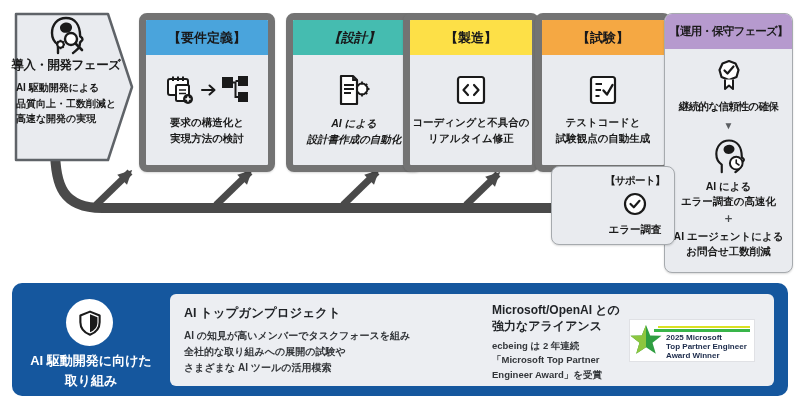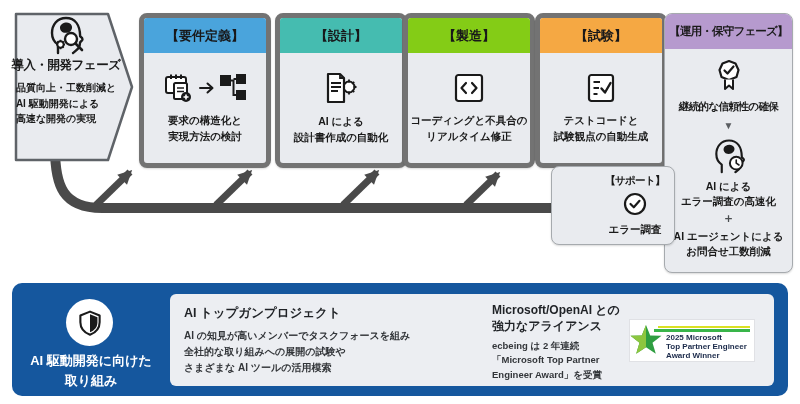--- a/index.html
+++ b/index.html
@@ -13,34 +13,34 @@
   .intro-shape{position:absolute;left:13px;top:11px;z-index:2;}
   .intro-content{
     position:absolute;left:15px;top:13px;width:102px;height:147px;z-index:3;
     display:flex;flex-direction:column;align-items:center;text-align:center;
   }
   .intro-title{font-size:12.5px;font-weight:bold;margin-top:2px;letter-spacing:-0.5px;white-space:nowrap;}
   .intro-body{font-size:10px;font-weight:bold;line-height:1.55;margin-top:6px;text-align:left;white-space:nowrap;}
   
   .phase{
     position:absolute;top:13px;width:122px;height:145px;z-index:2;
-    background:#e9ebef;border:5px solid #737373;border-radius:8px;
+    background:#e9ebef;border:7px solid #737373;border-radius:8px;
     box-shadow:0 1px 2px rgba(0,0,0,.15);overflow:hidden;
     display:flex;flex-direction:column;
   }
   .phase-head{
     height:35px;flex:0 0 35px;display:flex;align-items:center;justify-content:center;
     font-size:13px;font-weight:bold;color:#18181a;
   }
   .phase-body{
     flex:1;display:flex;flex-direction:column;align-items:center;justify-content:center;
     text-align:center;font-size:10.5px;font-weight:bold;line-height:1.5;
   }
   .phase-body .icon-wrap{margin-bottom:9px;display:flex;align-items:center;gap:4px;}
-  .p1{left:139px;} .p2{left:275px;} .p3{left:403px;} .p4{left:535px;}
+  .p1{left:139px;} .p2{left:286px;font-style:italic;} .p3{left:403px;} .p4{left:535px;}
   
   .op-box{
     position:absolute;left:664px;top:13px;width:127px;height:258px;z-index:2;
     background:#e9ebef;border:1px solid #a6aaae;border-radius:8px;overflow:hidden;
     box-shadow:0 1px 2px rgba(0,0,0,.15);display:flex;flex-direction:column;
   }
   .op-head{
     height:35px;flex:0 0 35px;display:flex;align-items:center;justify-content:center;
     font-size:11.5px;font-weight:bold;letter-spacing:-0.8px;white-space:nowrap;
   }
@@ -125,22 +125,22 @@
       <path d="M18 11c4-2.5 8-1.5 9.5 1.2 1.4 2.6.2 6-3.2 7.2-3.6 1.3-7.3-.4-8.1-3.2-.7-2.3.3-4.2 1.8-5.2z" fill="#1a1a1a"></path>
       <circle cx="27" cy="26" r="6" fill="#ffffff" stroke="#1a1a1a" stroke-width="2.4"></circle>
       <line x1="31.5" y1="30.5" x2="38" y2="37" stroke="#1a1a1a" stroke-width="2.6" stroke-linecap="round"></line>
       <g stroke="#1a1a1a" stroke-width="2" fill="#ffffff">
         <circle cx="16.5" cy="31.5" r="3.2"></circle>
         <path d="M16.5 26.8v2 M16.5 34.2v2 M12 31.5h2 M19 31.5h2 M13.3 28.3l1.4 1.4 M18.3 33.3l1.4 1.4 M19.7 28.3l-1.4 1.4 M14.7 33.3l-1.4 1.4" fill="none" stroke-width="1.6"></path>
       </g>
     </svg>
     <div class="intro-title">導入・開発フェーズ</div>
     <div class="intro-body">
+      <div>AI 駆動開発による</div>
       <div>品質向上・工数削減と</div>
-      <div>AI 駆動開発による</div>
       <div>高速な開発の実現</div>
     </div>
   </div>
 
   <div class="phase p1">
     <div class="phase-head" style="background-color: rgb(74, 164, 220);">【要件定義】</div>
     <div class="phase-body">
       <div class="icon-wrap">
         <svg width="32" height="32" viewBox="0 0 32 32">
           <rect x="3" y="5" width="20" height="16" rx="2" fill="#ffffff" stroke="#1a1a1a" stroke-width="2"></rect>
@@ -183,21 +183,21 @@
           <line x1="8" y1="16" x2="18" y2="16" stroke="#1a1a1a" stroke-width="1.8"></line>
           <line x1="8" y1="20" x2="15" y2="20" stroke="#1a1a1a" stroke-width="1.8"></line>
         </svg>
       </div>
       <div>AI による</div>
       <div>設計書作成の自動化</div>
     </div>
   </div>
 
   <div class="phase p3">
-    <div class="phase-head" style="background-color: #84cc16;">【製造】</div>
+    <div class="phase-head" style="background-color: #fde047;">【製造】</div>
     <div class="phase-body">
       <div class="icon-wrap">
         <svg width="32" height="32" viewBox="0 0 32 32">
           <rect x="3" y="3" width="26" height="26" rx="2.5" fill="#ffffff" stroke="#1a1a1a" stroke-width="2.2"></rect>
           <path d="M13 11 L8.5 16 L13 21" fill="none" stroke="#1a1a1a" stroke-width="2.2" stroke-linecap="round" stroke-linejoin="round"></path>
           <path d="M19 11 L23.5 16 L19 21" fill="none" stroke="#1a1a1a" stroke-width="2.2" stroke-linecap="round" stroke-linejoin="round"></path>
         </svg>
       </div>
       <div class="nowrap">コーディングと不具合の</div>
       <div>リアルタイム修正</div>

